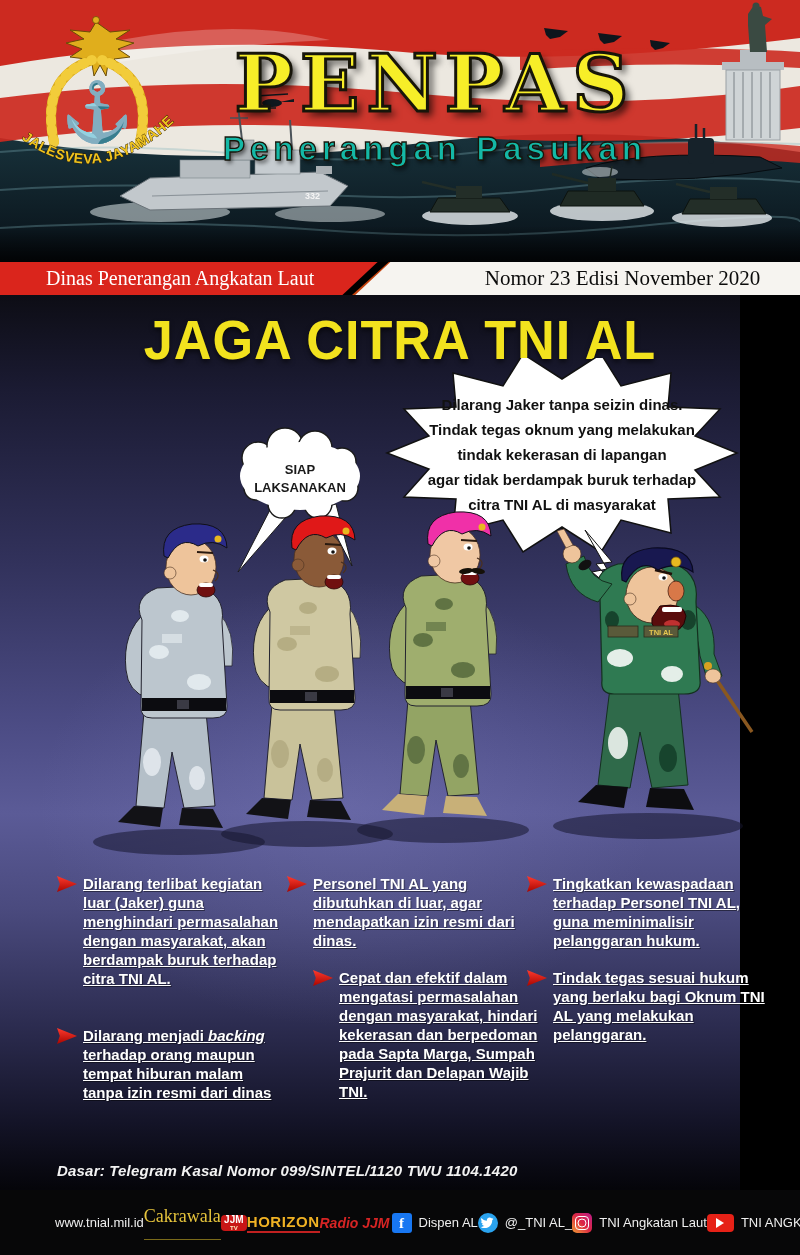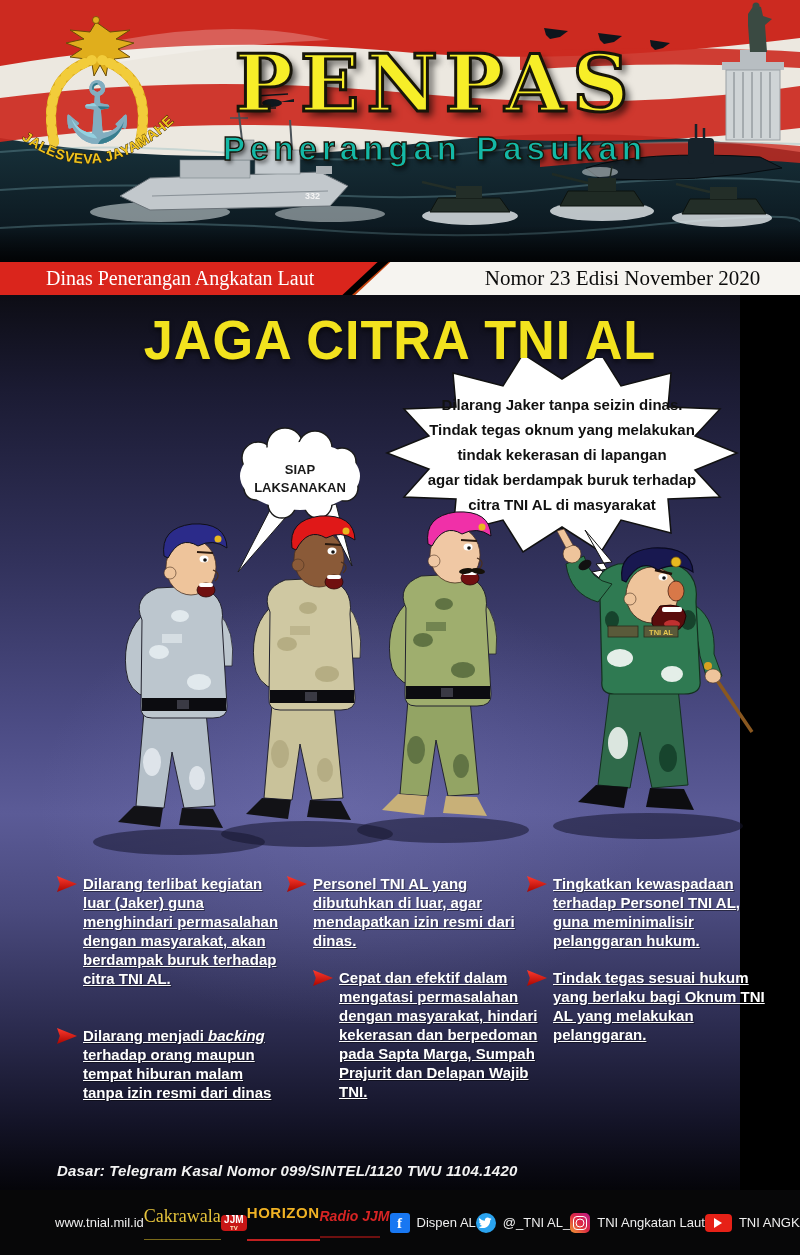--- a/index.html
+++ b/index.html
@@ -52,22 +52,22 @@
       box-sizing:border-box;}
   .fl{display:flex;align-items:center;gap:7px;white-space:nowrap;}
   .fl .lbl{color:#eee;font-size:13px;}
   #lk-cakrawala .word{font-family:"Liberation Serif",serif;font-size:18px;color:#e6c43c;
       border-bottom:1px solid #7a6a1a;padding-bottom:12px;}
   .jjmbox{width:26px;height:16px;background:#c81616;border-radius:4px;display:flex;
       flex-direction:column;align-items:center;justify-content:center;line-height:1;}
   .jjmbox .a{color:#fff;font-size:10px;font-weight:bold;}
   .jjmbox .b{color:#ffe9c0;font-size:6px;font-weight:bold;}
   #lk-horizon .word{font-size:15px;font-weight:bold;color:#f0b224;letter-spacing:.5px;
-      border-bottom:2px solid #c02020;padding-bottom:18px;}
-  #lk-radio{flex-direction:column;gap:12px;align-items:flex-start;}
+      border-bottom:2px solid #c02020;padding-bottom:1px;}
+  #lk-radio{gap:2px;align-items:flex-start;}
   #lk-radio .word{font-size:14px;font-weight:bold;color:#d62424;font-style:italic;}
   #lk-radio .sub{width:86%;height:2px;background:#6e1010;}
   .fbic{width:20px;height:20px;background:#1877f2;border-radius:3px;color:#fff;
       font-family:"Liberation Serif",serif;font-weight:bold;font-size:15px;display:flex;
       align-items:flex-end;justify-content:center;line-height:19px;}
   .twic{width:20px;height:20px;border-radius:50%;background:#2aa3ef;display:flex;
       align-items:center;justify-content:center;}
   .igic{width:20px;height:20px;border-radius:5px;position:relative;
       background:linear-gradient(45deg,#f09433,#e6683c,#dc2743,#cc2366,#bc1888);}
   .igin{position:absolute;inset:3px;border:1.6px solid #fff;border-radius:4px;}

